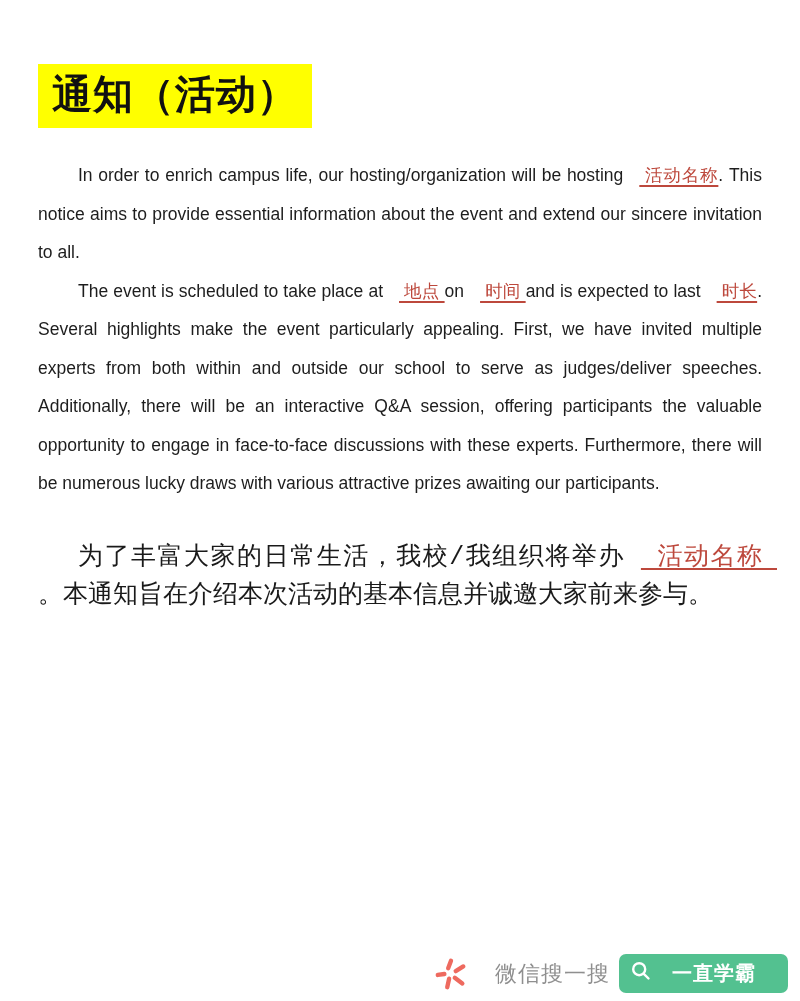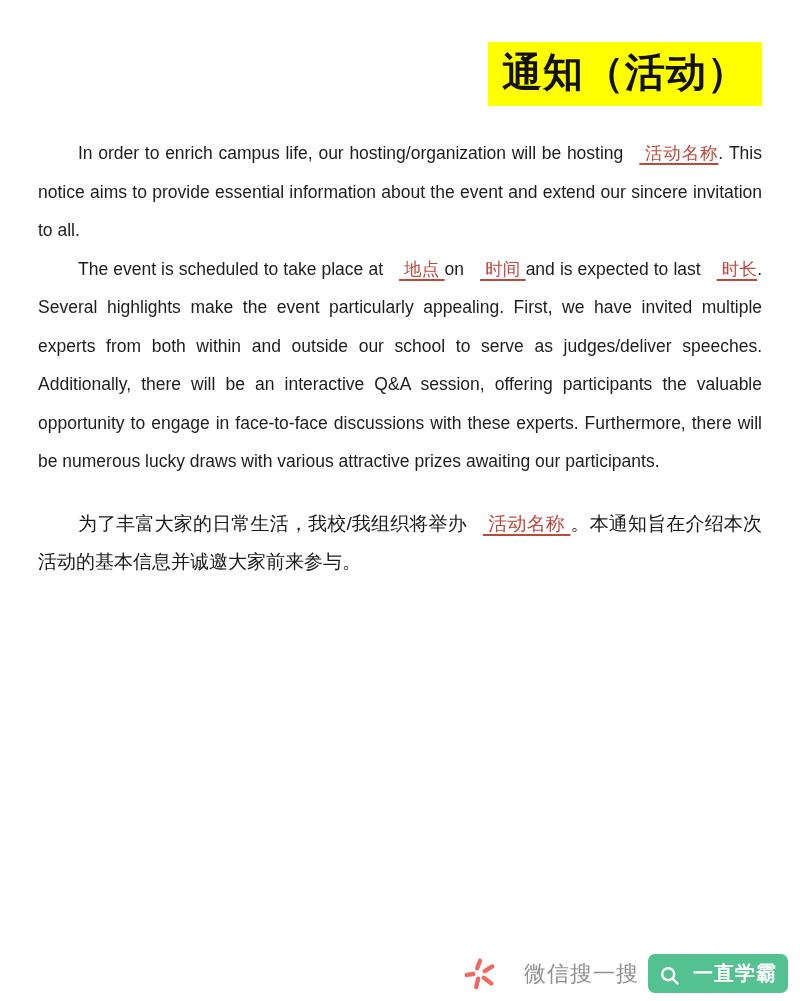--- a/index.html
+++ b/index.html
@@ -9,22 +9,22 @@
     position: relative;
     overflow: hidden;
     color: #1d1d1d;
   }
   .page {
     padding: 0 38px;
     box-sizing: border-box;
   }
   
   .title-wrap {
-    text-align: right;
-    padding-top: 42px;
+    text-align: left;
+    padding-top: 64px;
   }
   .title {
     display: inline-block;
     background: #ffff00;
     font-family: "Liberation Serif", "DejaVu Serif", serif;
     font-weight: bold;
     font-size: 40px;
     line-height: 1.45;
     padding: 2px 14px 4px 14px;
     letter-spacing: 1px;
@@ -38,23 +38,23 @@
     line-height: 38.5px;
     text-align: justify;
     color: #1d1d1d;
   }
   .english p, .chinese p {
     margin: 0;
     text-indent: 40px;
   }
   
   .chinese {
-    margin-top: 24px;
-    font-family: Liberation Sans, sans-serif;
-    font-size: 19px;
+    margin-top: 36px;
+    font-family: Liberation Mono, monospace;
+    font-size: 25px;
     line-height: 38.5px;
     text-align: justify;
     color: #1a1a1a;
   }
   
   .ph {
     color: #bd483c;
     text-decoration: underline;
     text-decoration-color: #bd483c;
     text-underline-offset: 4px;
@@ -77,25 +77,25 @@
   .brand-text {
     font-family: "Liberation Sans", "DejaVu Sans", sans-serif;
     font-size: 22px;
     color: #8f8f8f;
     letter-spacing: 1px;
     white-space: nowrap;
     margin-left: 18px;
   }
   .badge {
     display: flex;
-    align-items: flex-end;
-    gap: 12px;
+    align-items: flex-start;
+    gap: 20px;
     background: #53c190;
     border-radius: 7px;
-    padding: 6px 11px 6px 11px;
+    padding: 6px 32px 6px 11px;
     cursor: default;
   }
   .badge-text {
     font-family: "Liberation Sans", "DejaVu Sans", sans-serif;
     font-size: 20px;
     font-weight: bold;
     color: #ffffff;
     letter-spacing: 1px;
     white-space: nowrap;
   }

